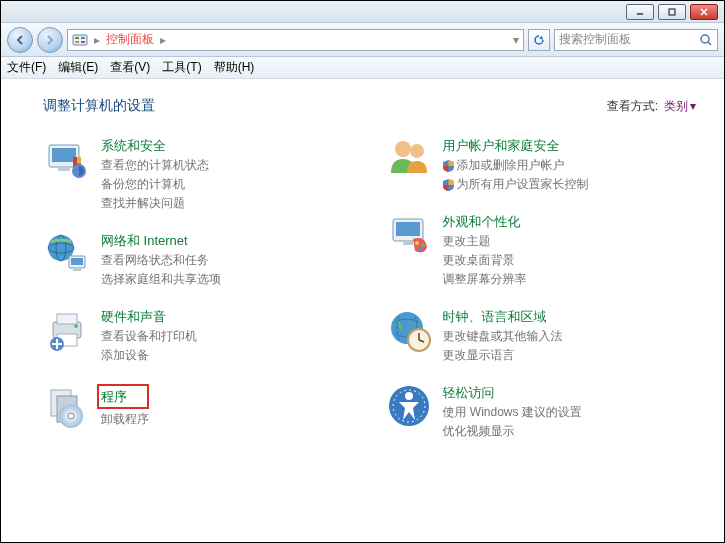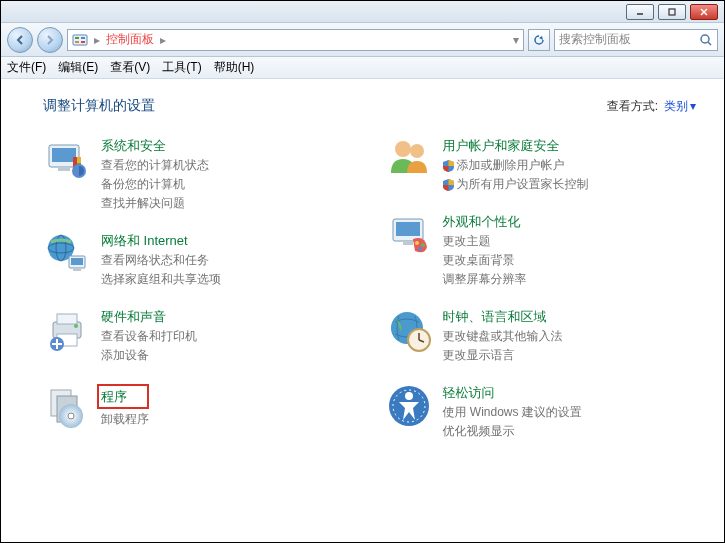--- a/index.html
+++ b/index.html
@@ -21,21 +21,21 @@
   .refreshbtn,.searchbtn{ width:22px;height:22px; border:1px solid #96a9bd; background:linear-gradient(#fff,#e6eef7); display:flex;align-items:center;justify-content:center;}
   .searchbox{ width:164px; height:22px; border:1px solid #96a9bd; background:#fff; display:flex; align-items:center; padding:0 4px; font-size:12px; color:#888; justify-content:space-between;}
   
   .menubar{ height:22px; background:linear-gradient(#f6f9fc,#e9eff6); display:flex; align-items:center; padding:0 6px; gap:12px; font-size:12px; border-bottom:1px solid #d0dbe6;}
   .menuitem{color:#000;}
   
   .content{ flex:1; background:#fff; padding:18px 28px 18px 42px; overflow:auto;border-radius:19px;}
   .content-header{ display:flex; justify-content:space-between; align-items:center; margin-bottom:20px;}
   .page-title{ color:#1a4a80; font-size:14px;}
   .viewby{ font-size:12px; color:#333; display:flex; align-items:center; gap:6px;}
-  .viewby-link{ color:#1d4ed8; display:flex; align-items:center; gap:2px;}
+  .viewby-link{ color:#701a75; display:flex; align-items:center; gap:2px;}
   .columns{ display:flex; gap:30px;}
   .col{ flex:1; display:flex; flex-direction:column; gap:18px;}
   .category{ display:flex; gap:10px; align-items:flex-start;}
   .cat-icon{ width:48px; height:48px; flex-shrink:0;}
   .cat-body{ display:flex; flex-direction:column; gap:2px; padding-top:2px;}
   .cat-title{ color:#0a7c3a; font-size:13px; font-weight:normal;}
   .cat-link{ color:#737373; font-size:12px; display:flex; align-items:center; gap:3px;}
   .shield{width:11px;height:12px;flex-shrink:0;}
   .highlight-box{ border:2px solid #d93025; padding:1px 0 1px 2px; display:inline-block; margin-left:-4px;}
 </style>

